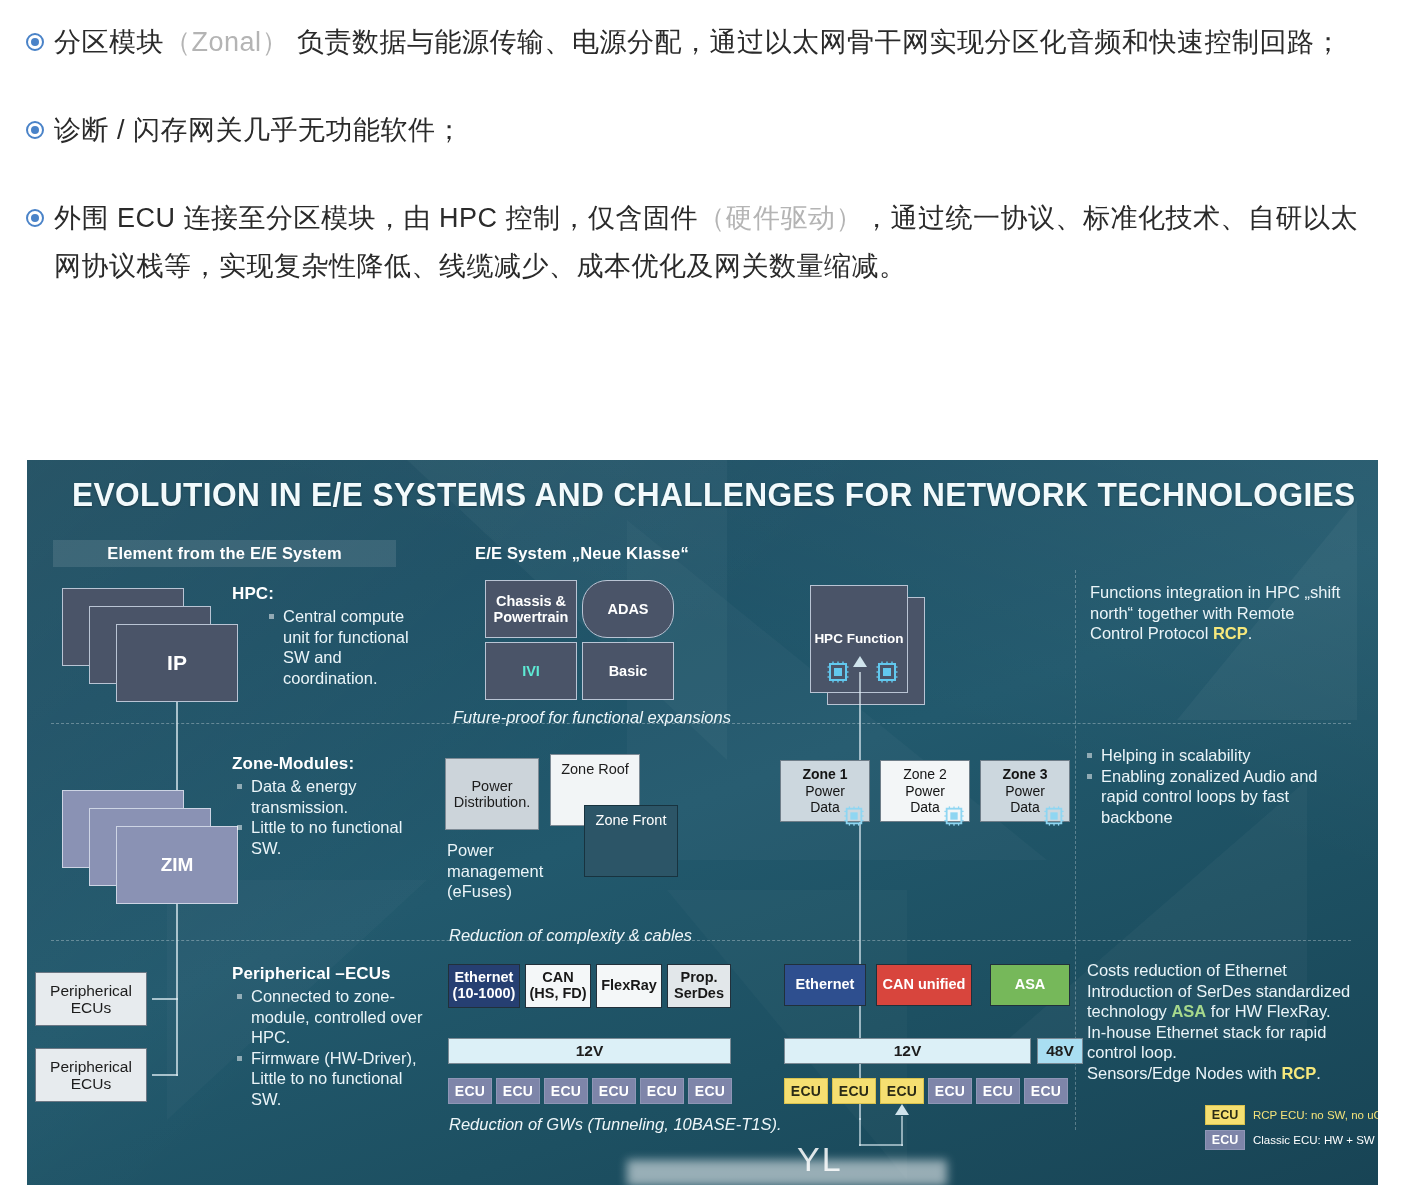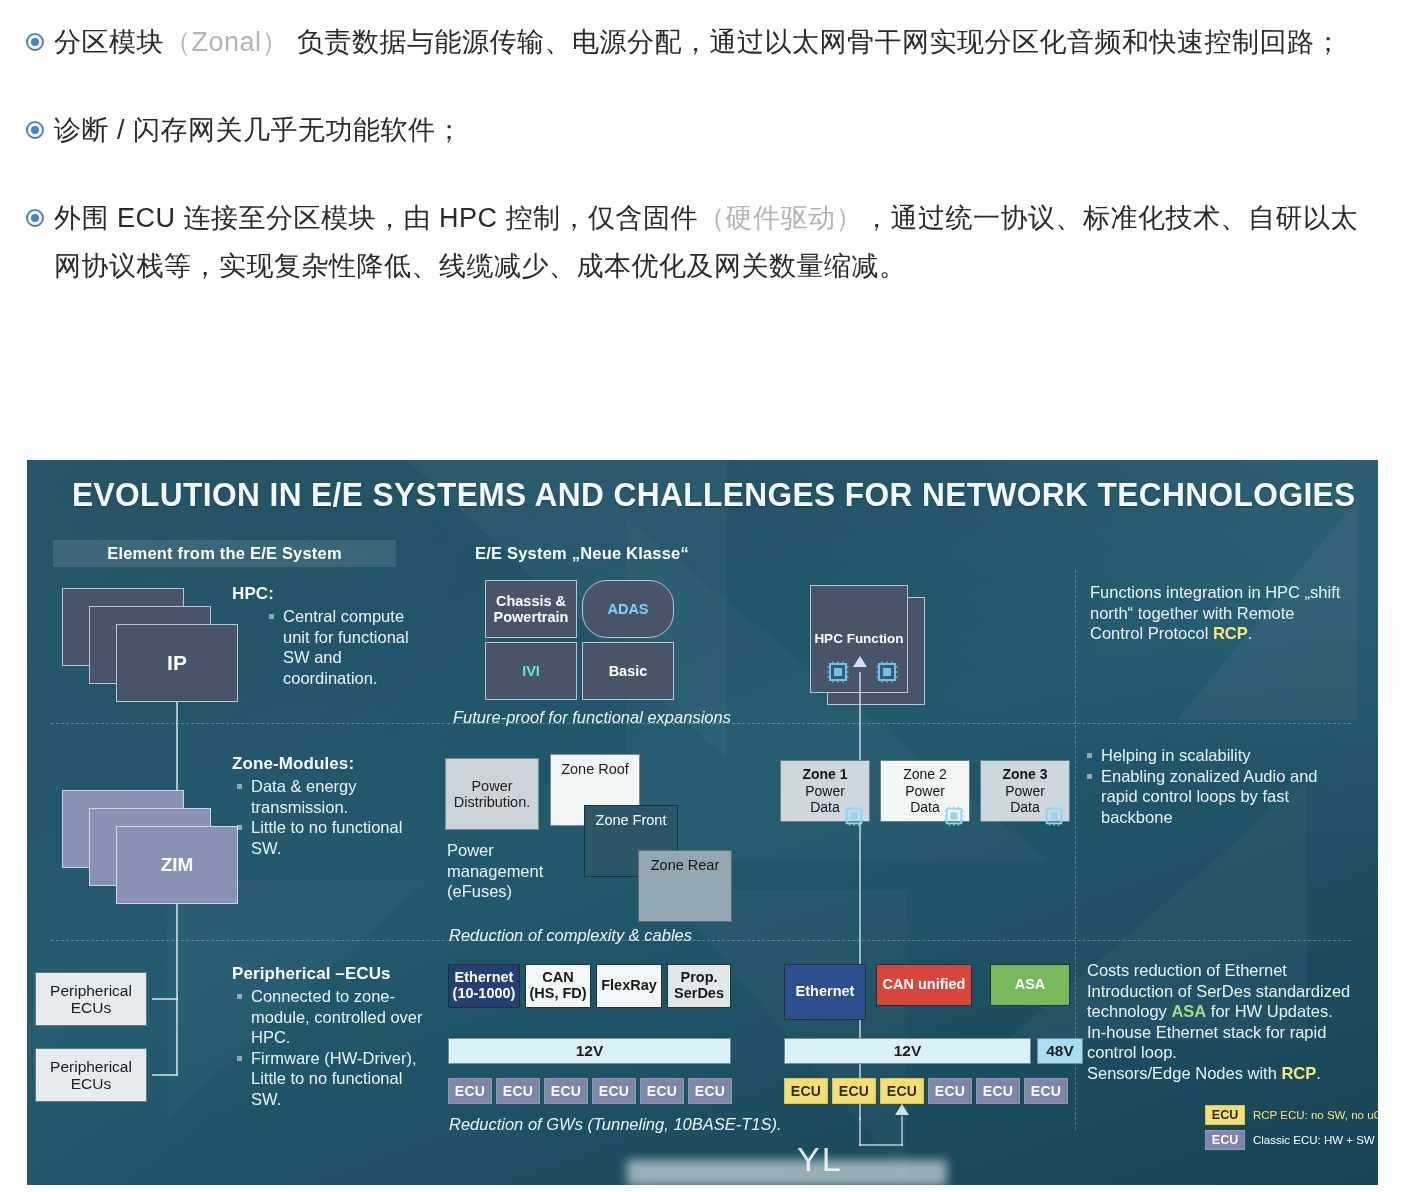--- a/index.html
+++ b/index.html
@@ -321,29 +321,28 @@
   <div class="box card-light" style="left:8px; top:512px; width:112px; height:54px; font-size:15.5px; font-weight:400;">Peripherical ECUs</div>
   <div class="box card-light" style="left:8px; top:588px; width:112px; height:54px; font-size:15.5px; font-weight:400;">Peripherical ECUs</div>
 
   <div class="bullet-head" style="left:205px; top:504px;">Peripherical –ECUs</div>
   <ul class="bullet-list" style="left:210px; top:526px; width:190px;">
     <li>Connected to zone-module, controlled over HPC.</li>
     <li>Firmware (HW-Driver), Little to no functional SW.</li>
   </ul>
 
   <div class="box card-dark" style="left:458px; top:120px; width:92px; height:58px; font-size:14.5px; font-weight:700; color:#ffffff;">Chassis &amp; Powertrain</div>
-  <div class="box card-dark" style="left:555px; top:120px; width:92px; height:58px; font-size:14.5px; font-weight:700; color:#7dd3fc;border-radius:25px;">ADAS</div>
+  <div class="box card-dark" style="left:555px; top:120px; width:92px; height:58px; font-size:14.5px; font-weight:700; color:#ffffff;border-radius:25px;">ADAS</div>
   <div class="box card-dark" style="left:458px; top:182px; width:92px; height:58px; font-size:14.5px; font-weight:700; color:#5eead4;">IVI</div>
   <div class="box card-dark" style="left:555px; top:182px; width:92px; height:58px; font-size:14.5px; font-weight:700; color:#ffffff;">Basic</div>
   <div class="caption" style="left:426px; top:248px;">Future-proof for functional expansions</div>
 
   <div class="box" style="left:418px; top:298px; width:94px; height:72px; background:#ccd4da; color:#1c1c1c; font-size:14.5px; border:1.5px solid #7e8b96;">Power Distribution.</div>
   <div class="box" style="left:523px; top:294px; width:90px; height:72px; background:#f2f5f6; color:#1c1c1c; font-size:14.5px; border:1.5px solid #7e8b96; align-items:flex-start; padding-top:6px;">Zone Roof</div>
   <div class="box" style="left:557px; top:345px; width:94px; height:72px; background:#2c5567; color:#ffffff; font-size:14.5px; border:1.5px solid #18333f; align-items:flex-start; padding-top:6px;">Zone Front</div>
-  <div class="box" style="left:611px; top:390px; width:94px; height:72px; background:#93a8b2; color:#141414; font-size:14.5px; border:1.5px solid #5e6f79; align-items:flex-start; padding-top:6px;">Zone Rear</div>
 
   <div class="plain-lines" style="left:420px; top:380px; width:120px;">
     <div>Power</div>
     <div>management</div>
     <div>(eFuses)</div>
   </div>
   <div class="caption" style="left:422px; top:466px;">Reduction of complexity &amp; cables</div>
 
   <div class="proto" style="left:421px; top:504px; width:72px; height:44px; background:#263f72; color:#ffffff;">Ethernet (10-1000)</div>
   <div class="proto" style="left:498px; top:504px; width:66px; height:44px; background:#f4f7f8; color:#181818;">CAN (HS, FD)</div>
@@ -481,21 +480,21 @@
         <line x1="20" y1="12" x2="22.5" y2="12"></line>
         <line x1="20" y1="17" x2="22.5" y2="17"></line>
     </g>
   </svg>
 
   <ul class="bullet-list" style="left:1060px; top:285px; width:270px;">
     <li>Helping in scalability</li>
     <li>Enabling zonalized Audio and rapid control loops by fast backbone</li>
   </ul>
 
-  <div class="proto" style="left:757px; top:504px; width:82px; height:56px; background:#2e4f8f; color:#ffffff;">Ethernet</div>
+  <div class="proto" style="left:757px; top:504px; width:82px; height:42px; background:#2e4f8f; color:#ffffff;">Ethernet</div>
   <div class="proto" style="left:849px; top:504px; width:96px; height:42px; background:#d8453d; color:#ffffff;">CAN unified</div>
   <div class="proto" style="left:963px; top:504px; width:80px; height:42px; background:#76b85a; color:#ffffff;">ASA</div>
 
   <div class="bus" style="left:757px; top:578px; width:247px; height:26px; background:#dcf0f7;">12V</div>
   <div class="bus" style="left:1010px; top:578px; width:46px; height:26px; background:#a9def2;">48V</div>
 
   <div class="ecu ecu-rcp" style="left:757px; top:618px; width:44px; height:26px;">ECU</div>
   <div class="ecu ecu-rcp" style="left:805px; top:618px; width:44px; height:26px;">ECU</div>
   <div class="ecu ecu-rcp" style="left:853px; top:618px; width:44px; height:26px;">ECU</div>
   <div class="ecu ecu-classic" style="left:901px; top:618px; width:44px; height:26px;">ECU</div>
@@ -504,21 +503,21 @@
 
   <div class="conn" style="left:832px; top:658px; width:2px; height:28px; background:rgba(222,237,244,0.6);"></div>
   <div class="conn" style="left:832px; top:684px; width:44px; height:2px; background:rgba(222,237,244,0.6);"></div>
   <div class="conn" style="left:874px; top:656px; width:2px; height:30px; background:rgba(222,237,244,0.6);"></div>
   <svg style="position:absolute; left:867px; top:644px;" width="16" height="18" viewBox="0 0 16 18">
     <polygon points="8,0 15,11 1,11" fill="#cfe3ec"></polygon>
   </svg>
 
   <div class="plain-lines" style="left:1060px; top:500px; width:272px;">
     <div>Costs reduction of Ethernet</div>
-    <div><span>Introduction of SerDes standardized technology </span><span class="hl-asa">ASA</span><span> for HW Updates.</span></div>
+    <div><span>Introduction of SerDes standardized technology </span><span class="hl-asa">ASA</span><span> for HW FlexRay.</span></div>
     <div>In-house Ethernet stack for rapid control loop.</div>
     <div><span>Sensors/Edge Nodes with </span><span class="hl-rcp">RCP</span><span>.</span></div>
   </div>
 
   <div class="legend">
     <div class="legend-row">
       <span class="legend-chip ecu-rcp">ECU</span>
       <span class="legend-text rcp">RCP ECU: no SW, no uC</span>
     </div>
     <div class="legend-row">

